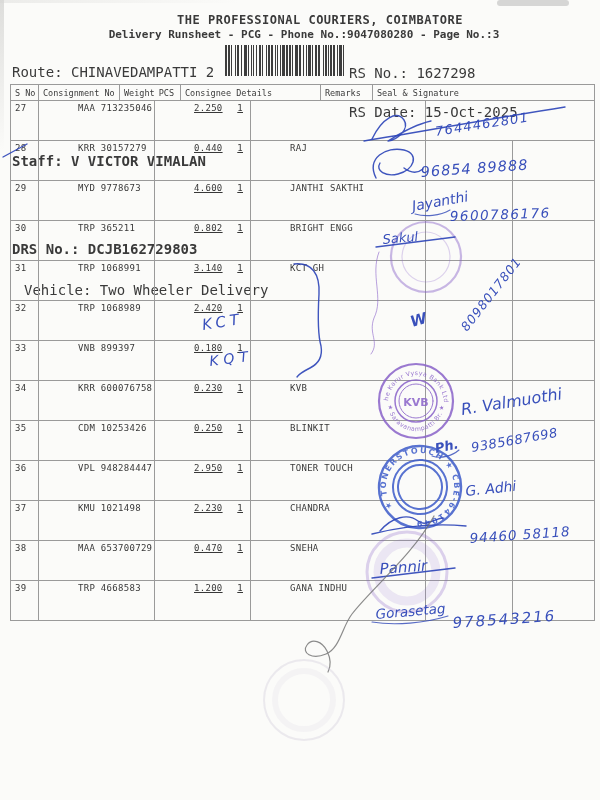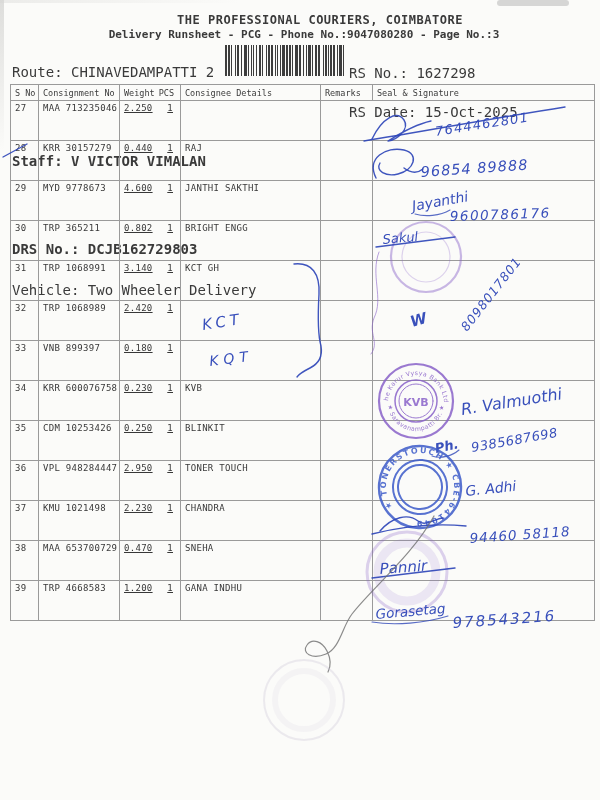--- a/index.html
+++ b/index.html
@@ -9,30 +9,30 @@
   
   .art-top-right{position:absolute;left:497px;top:0;width:72px;height:6px;background:#c2c2c2;border-radius:3px;opacity:.65;}
   .art-left-edge{position:absolute;left:0;top:0;width:4px;height:150px;background:linear-gradient(180deg,#d6d6d4,rgba(214,214,212,0));opacity:.8;}
   .art-top-edge{position:absolute;left:0;top:0;width:600px;height:3px;background:linear-gradient(90deg,#dcdcda,rgba(220,220,218,0) 40%);opacity:.5;}
 
   .doc-title{position:absolute;left:0;top:13px;width:640px;text-align:center;font-size:12px;font-weight:bold;letter-spacing:.5px;}
   .doc-subtitle{position:absolute;left:0;top:28px;width:608px;text-align:center;font-size:11px;font-weight:bold;}
 
   .info-block{position:absolute;left:12px;top:39px;font-size:14px;line-height:13.5px;white-space:pre;}
   .info-block .b{font-weight:bold;margin-top:48px;}
-  .info-vehicle{padding-left:0;}
+  .info-vehicle{padding-left:12px;}
   .rs-block{position:absolute;left:349px;top:41px;font-size:14px;line-height:13px;white-space:pre;}
   .barcode{position:absolute;left:225px;top:45px;}
   .barcode rect{fill:#222;opacity:.88;}
 
   
   .rtable{position:absolute;left:10px;top:84px;width:583px;border-top:1px solid var(--line);border-bottom:1px solid var(--line);}
   .trow,.thead{display:grid;grid-template-columns:28px 81px 61px 140px 52px 1fr;}
   .thead{height:15px;border-bottom:1px solid var(--line);}
-  .trow{height:39px;border-bottom:1px solid var(--line);}
+  .trow{height:39px;border-bottom:1px solid var(--line);gap:35px;}
   .trow:last-child{border-bottom:none;}
   .cell,.hcell{border-right:1px solid var(--line);padding:2px 0 0 4px;font-size:9px;overflow:hidden;white-space:nowrap;}
   .hcell{font-size:8.5px;padding-top:2.5px;}
   .cell:last-child,.hcell:last-child{border-right:none;}
   .rtable{border-left:1px solid var(--line);border-right:1px solid var(--line);}
   .c-weight{display:flex;}
   .c-weight span{display:inline-block;text-decoration:underline;}
   .c-weight .pcs{margin-left:auto;padding-right:7px;}
   .h-weight{display:flex;}
   .h-weight .pcs{margin-left:auto;padding-right:6px;}

